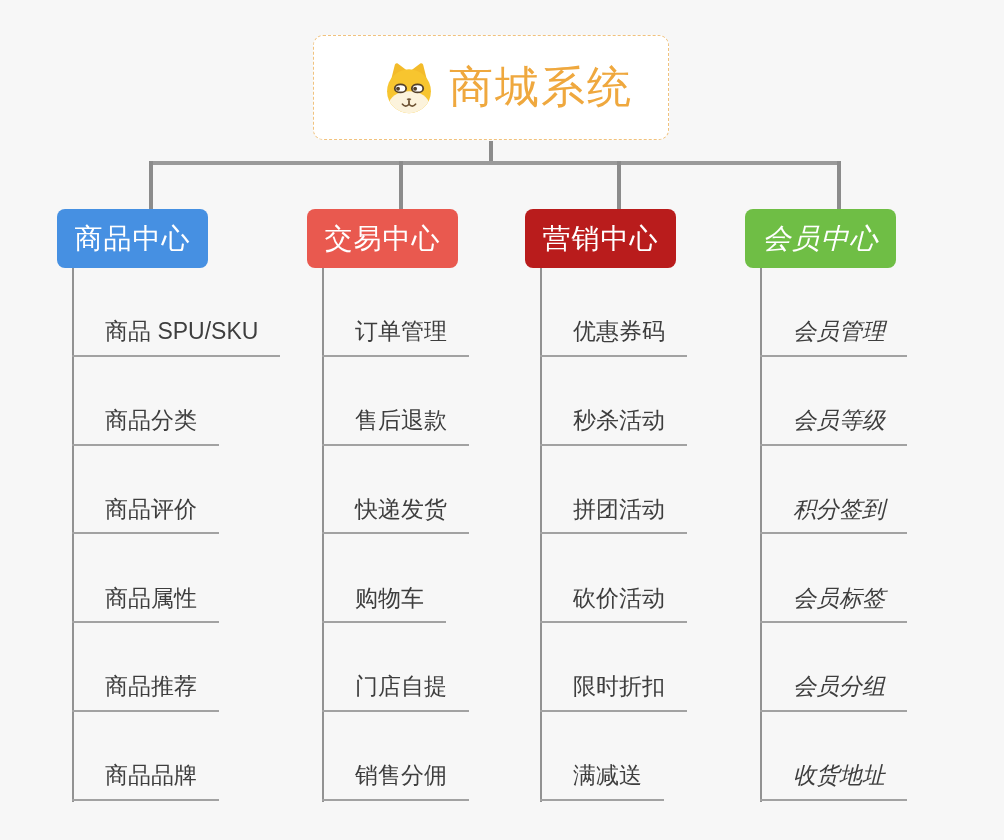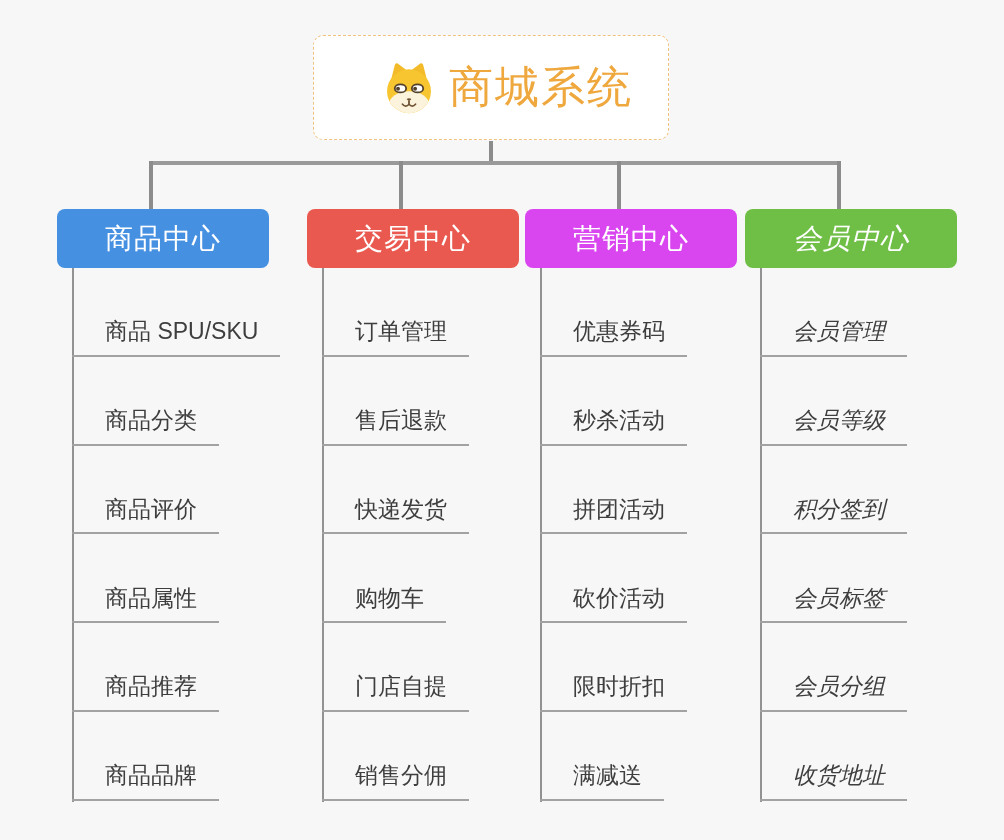--- a/index.html
+++ b/index.html
@@ -33,21 +33,21 @@
   }
   .dog-icon{width:52px;height:52px;flex:0 0 auto;}
   
   .line{position:absolute;background:#8c8c8c;}
   .stem{left:489px;top:141px;width:4px;height:24px;}
   .bus{left:149px;top:161px;width:692px;height:4px;background:#9a9a9a;}
   .drop{top:161px;width:4px;height:49px;}
   .drop.d1{left:149px;} .drop.d2{left:399px;}
   .drop.d3{left:617px;} .drop.d4{left:837px;}
   
-  .col{position:absolute;top:209px;width:212px;}
+  .col{position:absolute;top:209px;width:151px;}
   .col.c1{left:57px;} .col.c2{left:307px;}
   .col.c3{left:525px;} .col.c4{left:745px;font-style:italic;}
   .branch-box{
     height:59px;border-radius:8px;
     display:flex;align-items:center;justify-content:center;
     color:#ffffff;font-size:28px;letter-spacing:1px;
     white-space:nowrap;
   }
   .vline{
     position:absolute;left:15px;top:59px;
@@ -147,21 +147,21 @@
       <div class="leaf-row">
           <div class="leaf">门店自提</div>
         </div>
       <div class="leaf-row">
           <div class="leaf">销售分佣</div>
         </div>
     </div>
   </div>
 
   <div class="col c3">
-    <div class="branch-box" style="background: #d946ef;">营销中心</div>
+    <div class="branch-box" style="background: #b91c1c;">营销中心</div>
     <div class="vline"></div>
     <div class="leaves">
       <div class="leaf-row">
           <div class="leaf">优惠券码</div>
         </div>
       <div class="leaf-row">
           <div class="leaf">秒杀活动</div>
         </div>
       <div class="leaf-row">
           <div class="leaf">拼团活动</div>

